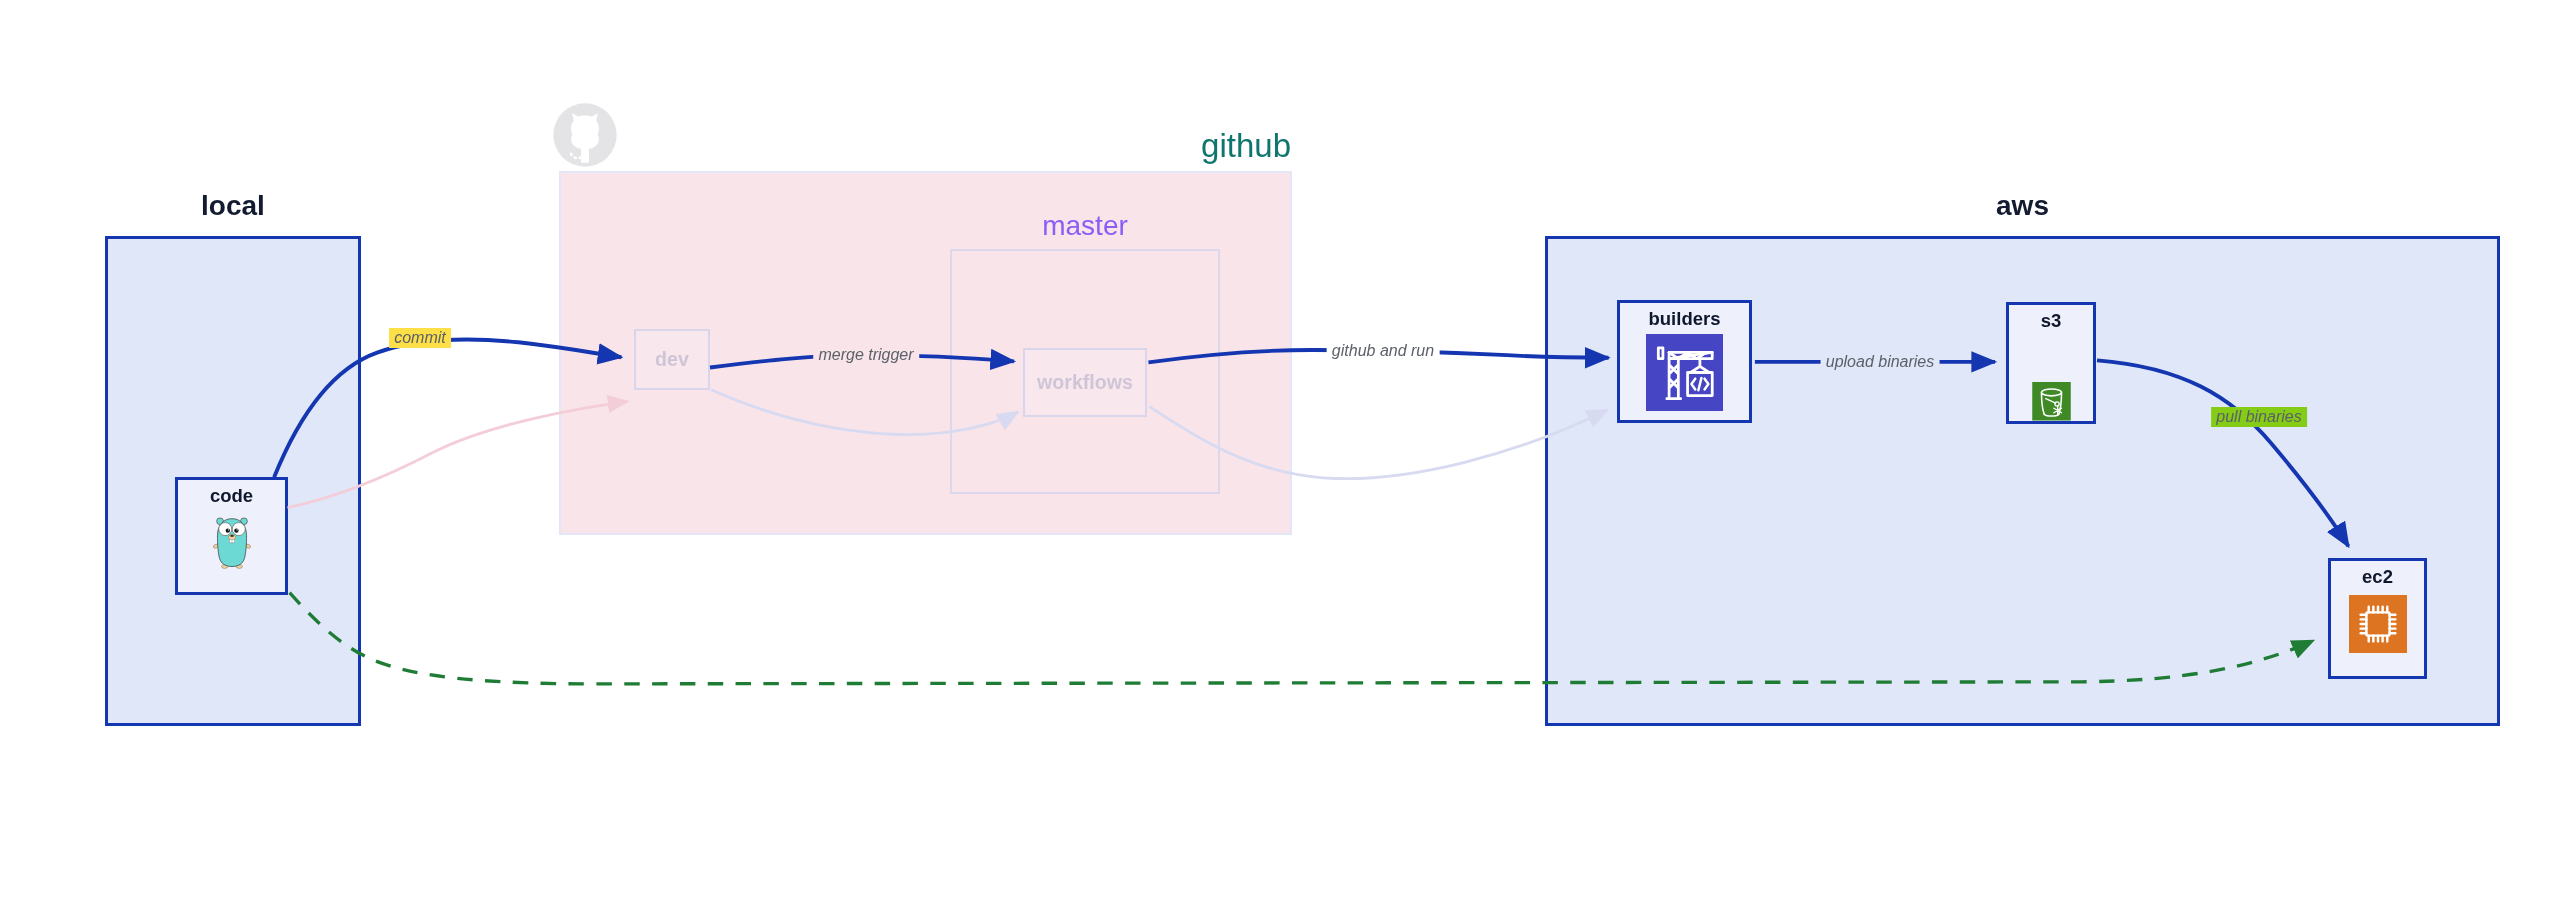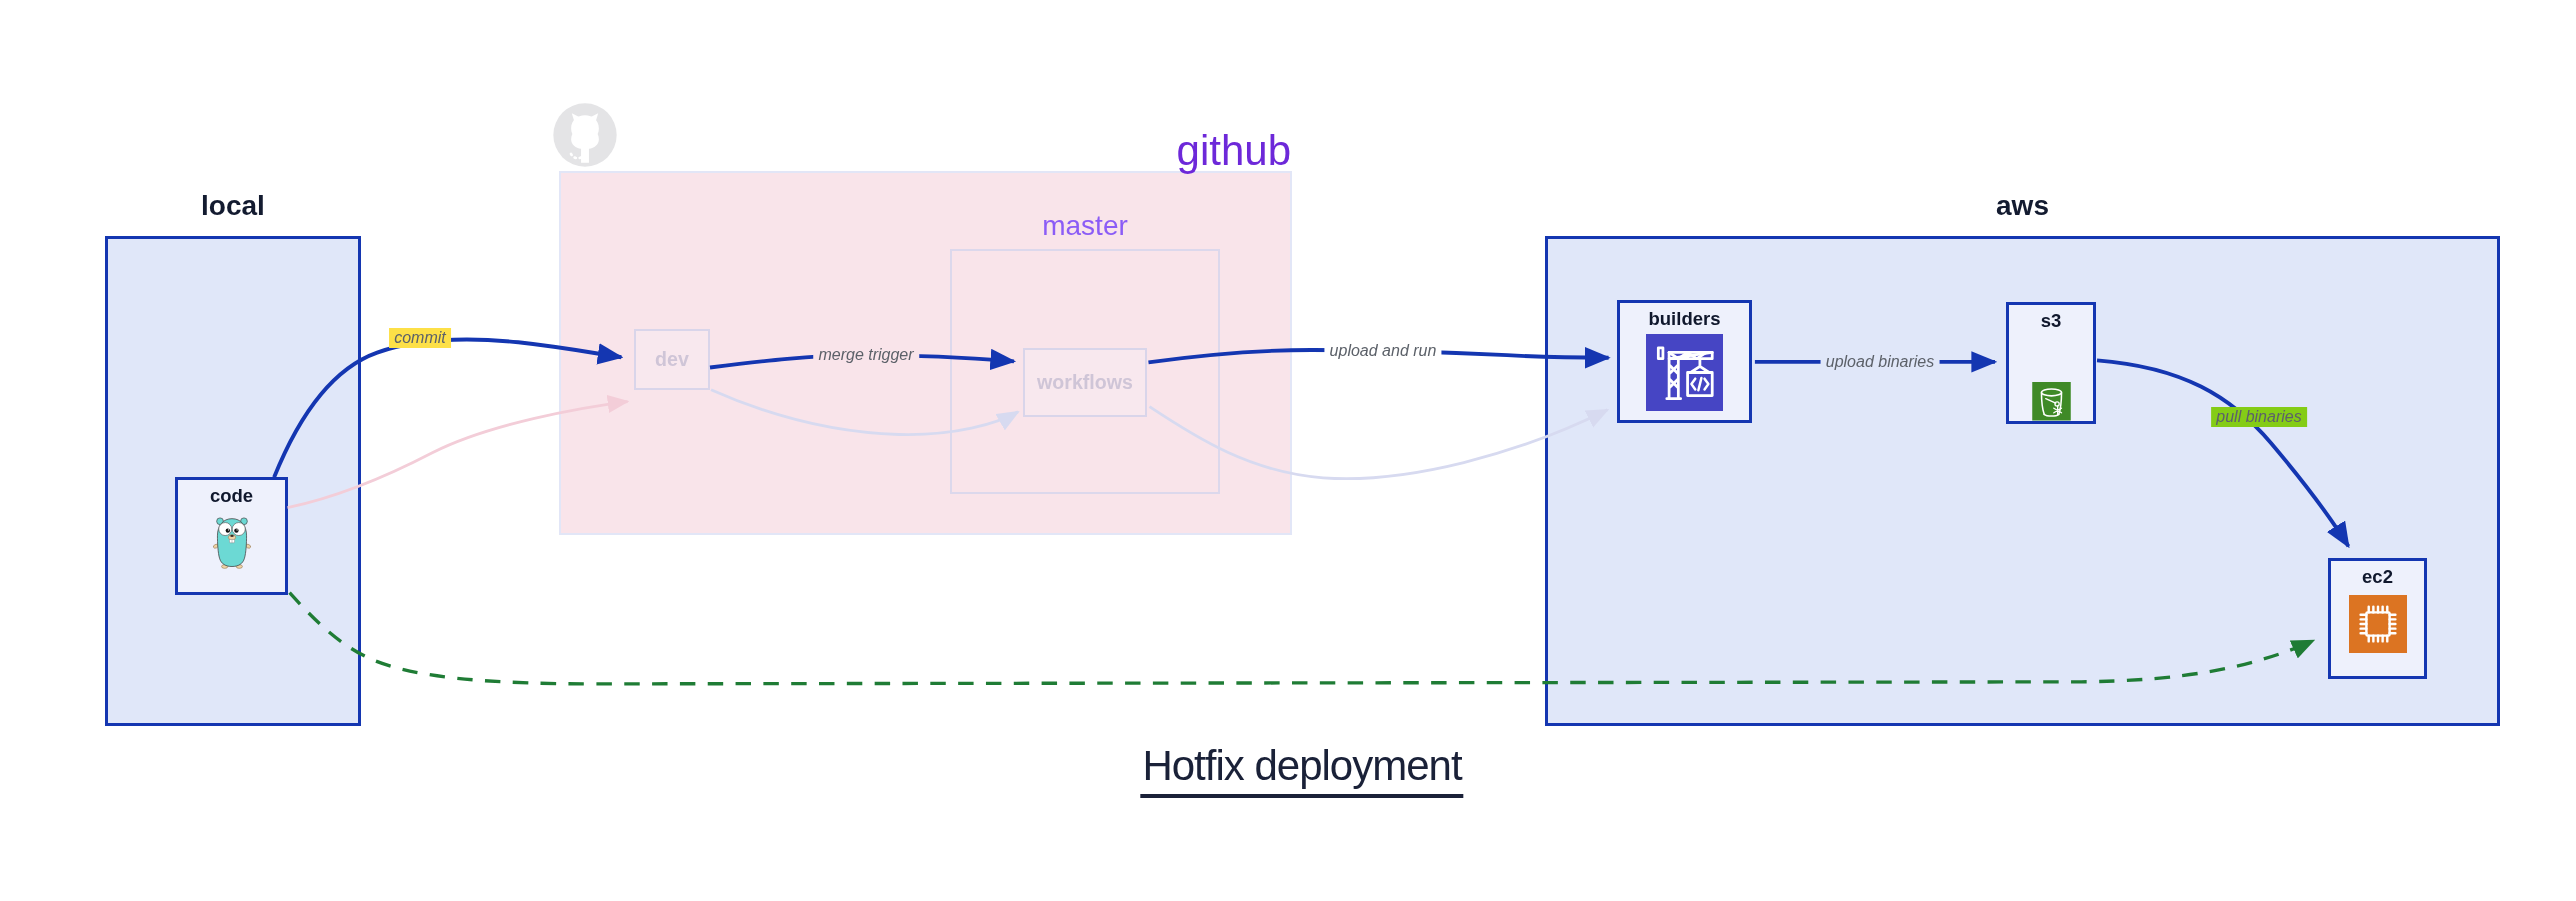--- a/index.html
+++ b/index.html
@@ -6,21 +6,21 @@
   #canvas{position:relative;width:2604px;height:902px;background:#ffffff;overflow:hidden;
           font-family:"Liberation Sans", sans-serif;}
   .region{position:absolute;box-sizing:border-box;}
   #local-region{left:105px;top:236px;width:256px;height:490px;background:#e0e7f9;border:3.1px solid #1436b1;}
   #aws-region{left:1545px;top:236px;width:955px;height:490px;background:#e0e7f9;border:3.1px solid #1436b1;}
   #github-region{left:559px;top:171px;width:733px;height:364px;background:#f9e4ea;border:2.1px solid #e2e6f7;}
   #master-box{left:950px;top:249px;width:270px;height:245px;background:transparent;border:2.1px solid #dcd8ec;}
   .region-label{position:absolute;font-size:28px;font-weight:700;color:#131b30;text-align:center;}
   #local-label{left:105px;top:190px;width:256px;}
   #aws-label{left:1545px;top:190px;width:955px;}
-  #github-label{left:1033px;top:127px;width:258px;text-align:right;font-weight:400;font-size:42px;color:#6d28d9;}
+  #github-label{left:1033px;top:127px;width:258px;text-align:right;font-weight:400;font-size:33px;color:#0f766e;}
   #master-label{left:950px;top:210px;width:270px;font-weight:400;color:#8b5cf6;}
   .node{position:absolute;box-sizing:border-box;display:flex;flex-direction:column;align-items:center;z-index:2;}
   .node.solid{background:#eef1fc;border:3.1px solid #1436b1;}
   .node.faded{background:#f8e8ee;border:2.1px solid #d9d5ea;justify-content:center;}
   .node-label{font-weight:700;font-size:18.5px;color:#10182d;margin-top:5.2px;}
   .node.faded .node-label{color:#cfc5d7;font-size:19.6px;margin-top:0;}
   #node-code{left:175px;top:477px;width:113px;height:118px;}
   #node-dev{left:634px;top:329px;width:76px;height:61px;}
   #node-workflows{left:1023px;top:348px;width:124px;height:69px;justify-content:center;}
   #node-builders{left:1617px;top:300px;width:135px;height:123px;}
@@ -164,20 +164,19 @@
     <path d="M 1378 713 C 1490 699 1570 690 1665 689 C 1775 688 1892 695 1968 701" stroke="#1436b1" stroke-width="7.5" fill="none" marker-end="url(#ah-blue)"></path>
     <path d="M 2229 703 C 2345 687 2440 679 2545 679 C 2705 679 2825 684 2925 689 C 2995 693 3062 694 3122 694" stroke="#1436b1" stroke-width="7.5" fill="none" marker-end="url(#ah-blue)"></path>
     <path d="M 3406 702 L 3872 702" stroke="#1436b1" stroke-width="7.5" fill="none" marker-end="url(#ah-blue)"></path>
     <path d="M 4070 699 C 4235 712 4330 768 4408 860 C 4468 931 4522 1002 4558 1060" stroke="#1436b1" stroke-width="7.5" fill="none" marker-end="url(#ah-blue)"></path>
 
     <path d="M 562 1150 C 618 1212 662 1252 718 1278 C 806 1317 960 1327 1160 1327 L 4040 1323 C 4235 1321 4372 1296 4490 1243" stroke="#1f7c35" stroke-width="6.5" fill="none" stroke-dasharray="30 24" marker-end="url(#ah-green)"></path>
   </svg>
 
   <div class="edge-label" id="lbl-commit">commit</div>
   <div class="edge-label" id="lbl-merge">merge trigger</div>
-  <div class="edge-label" id="lbl-uploadrun">upload and run</div>
+  <div class="edge-label" id="lbl-uploadrun">github and run</div>
   <div class="edge-label" id="lbl-uploadbin">upload binaries</div>
   <div class="edge-label" id="lbl-pullbin">pull binaries</div>
 
-  <div id="diagram-title">Hotfix deployment</div>
 
 </div>
 
 
 </body></html>

